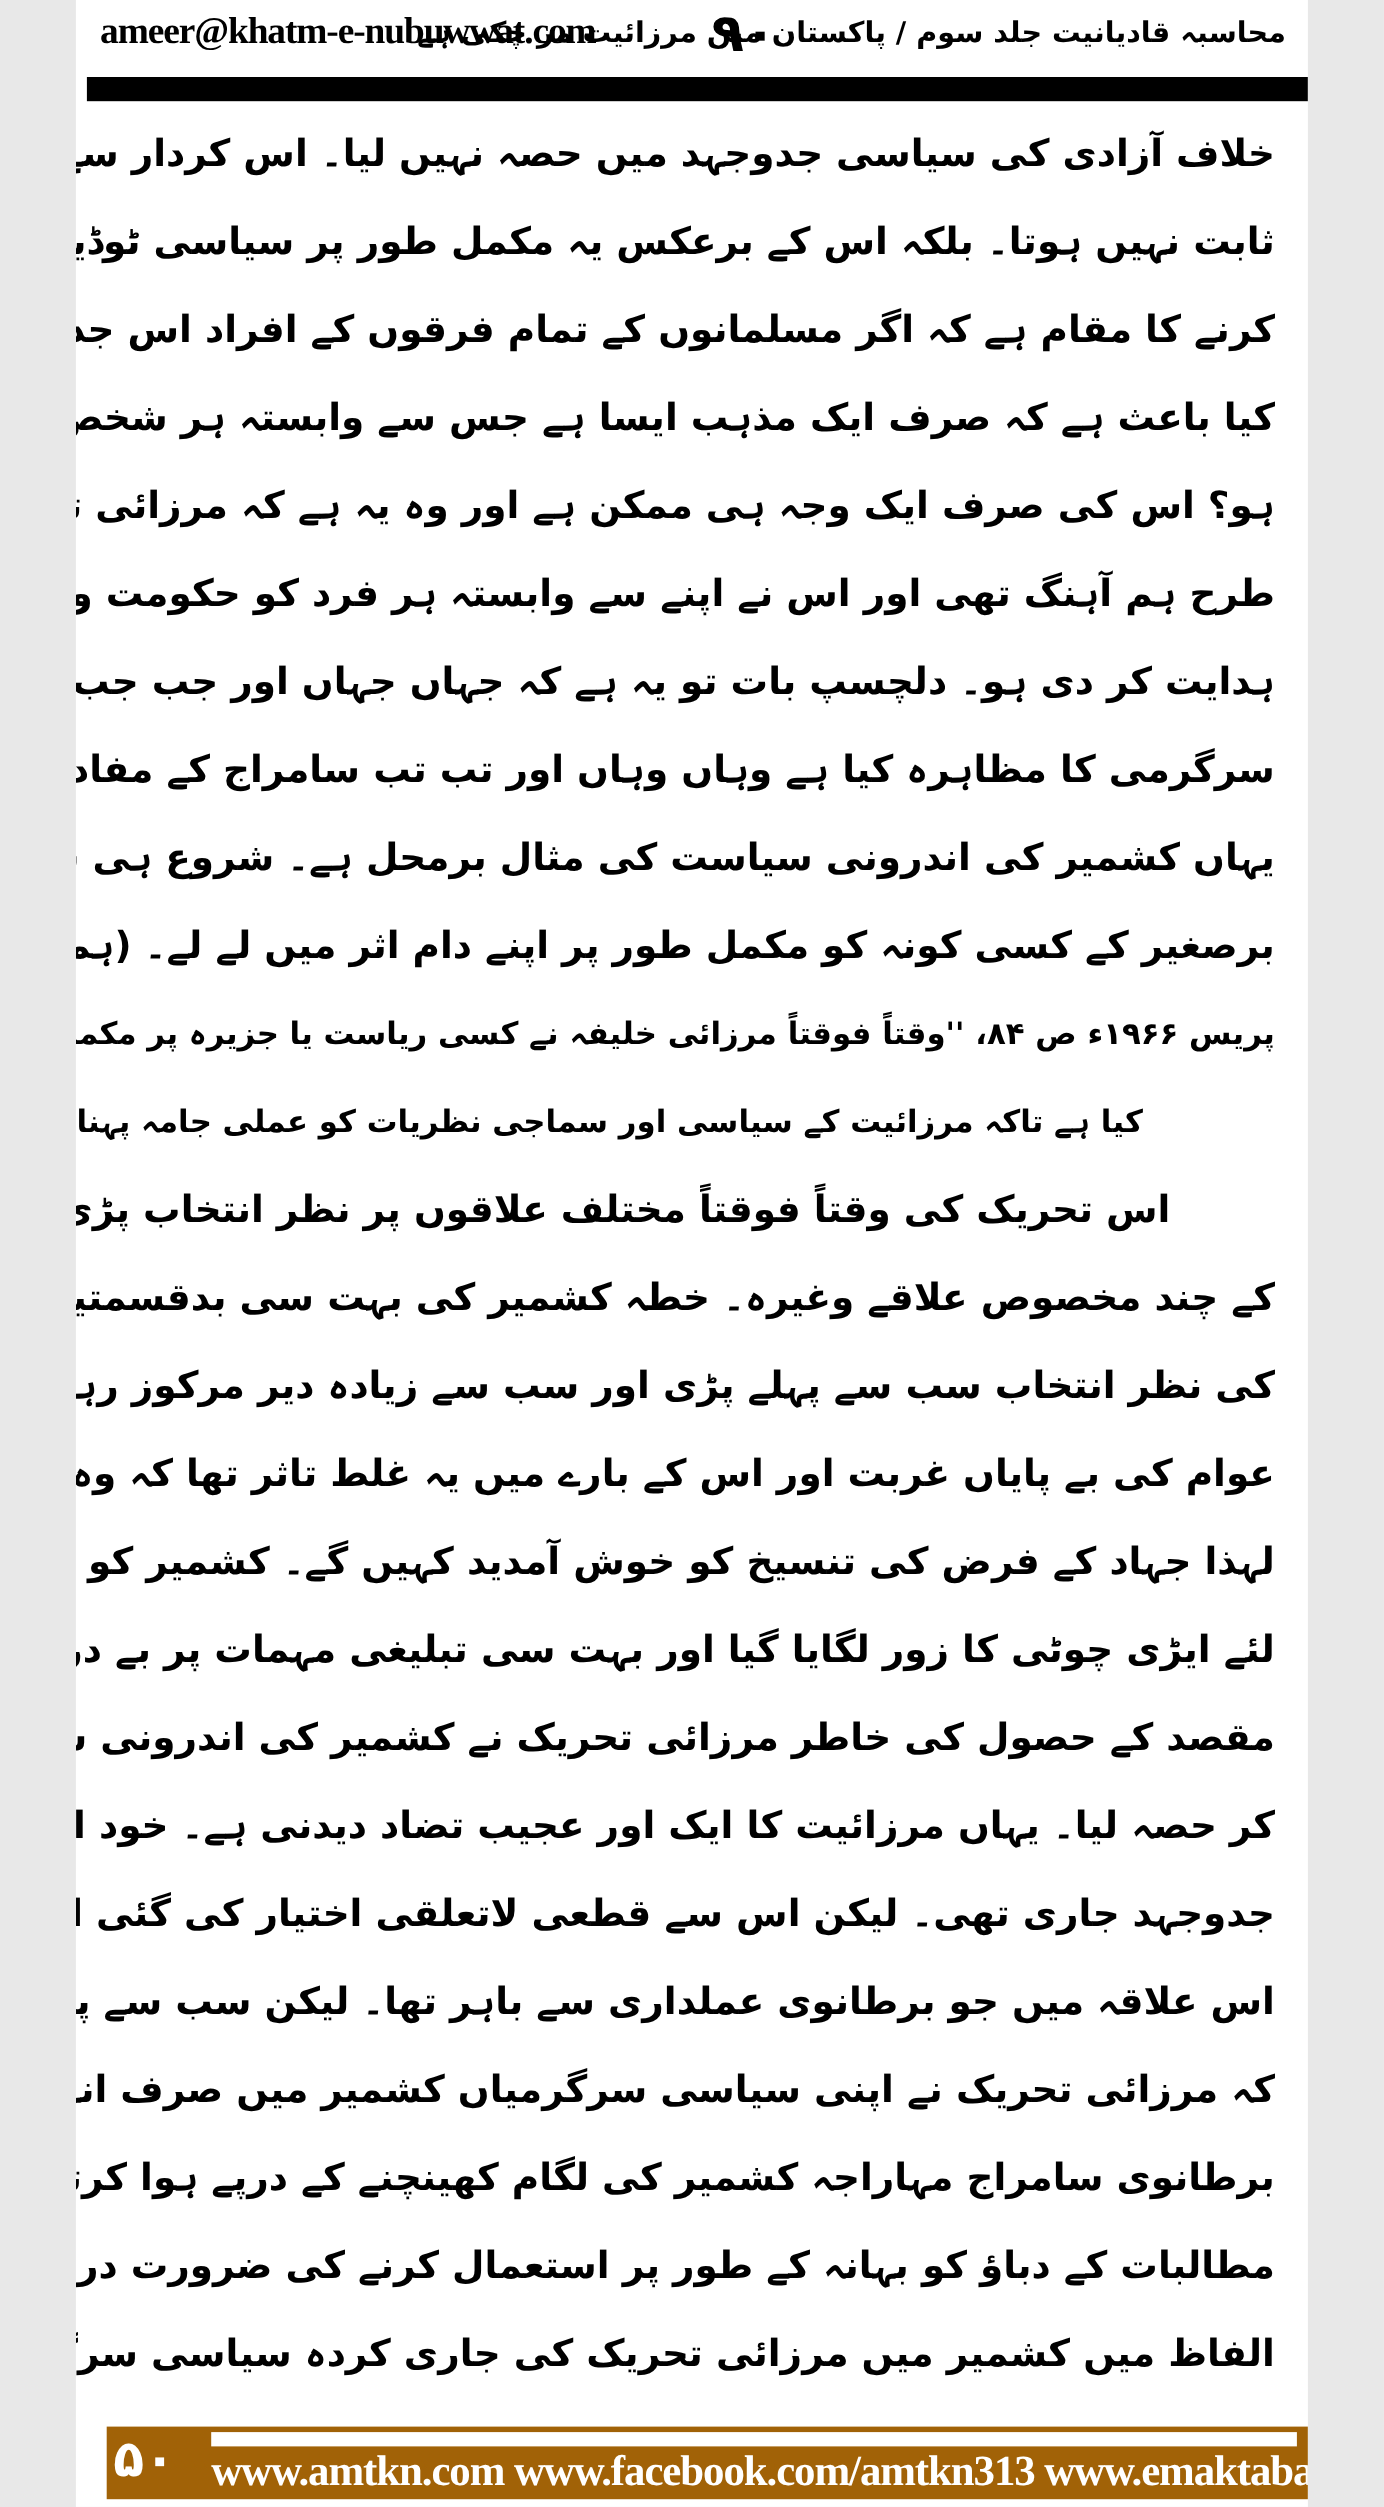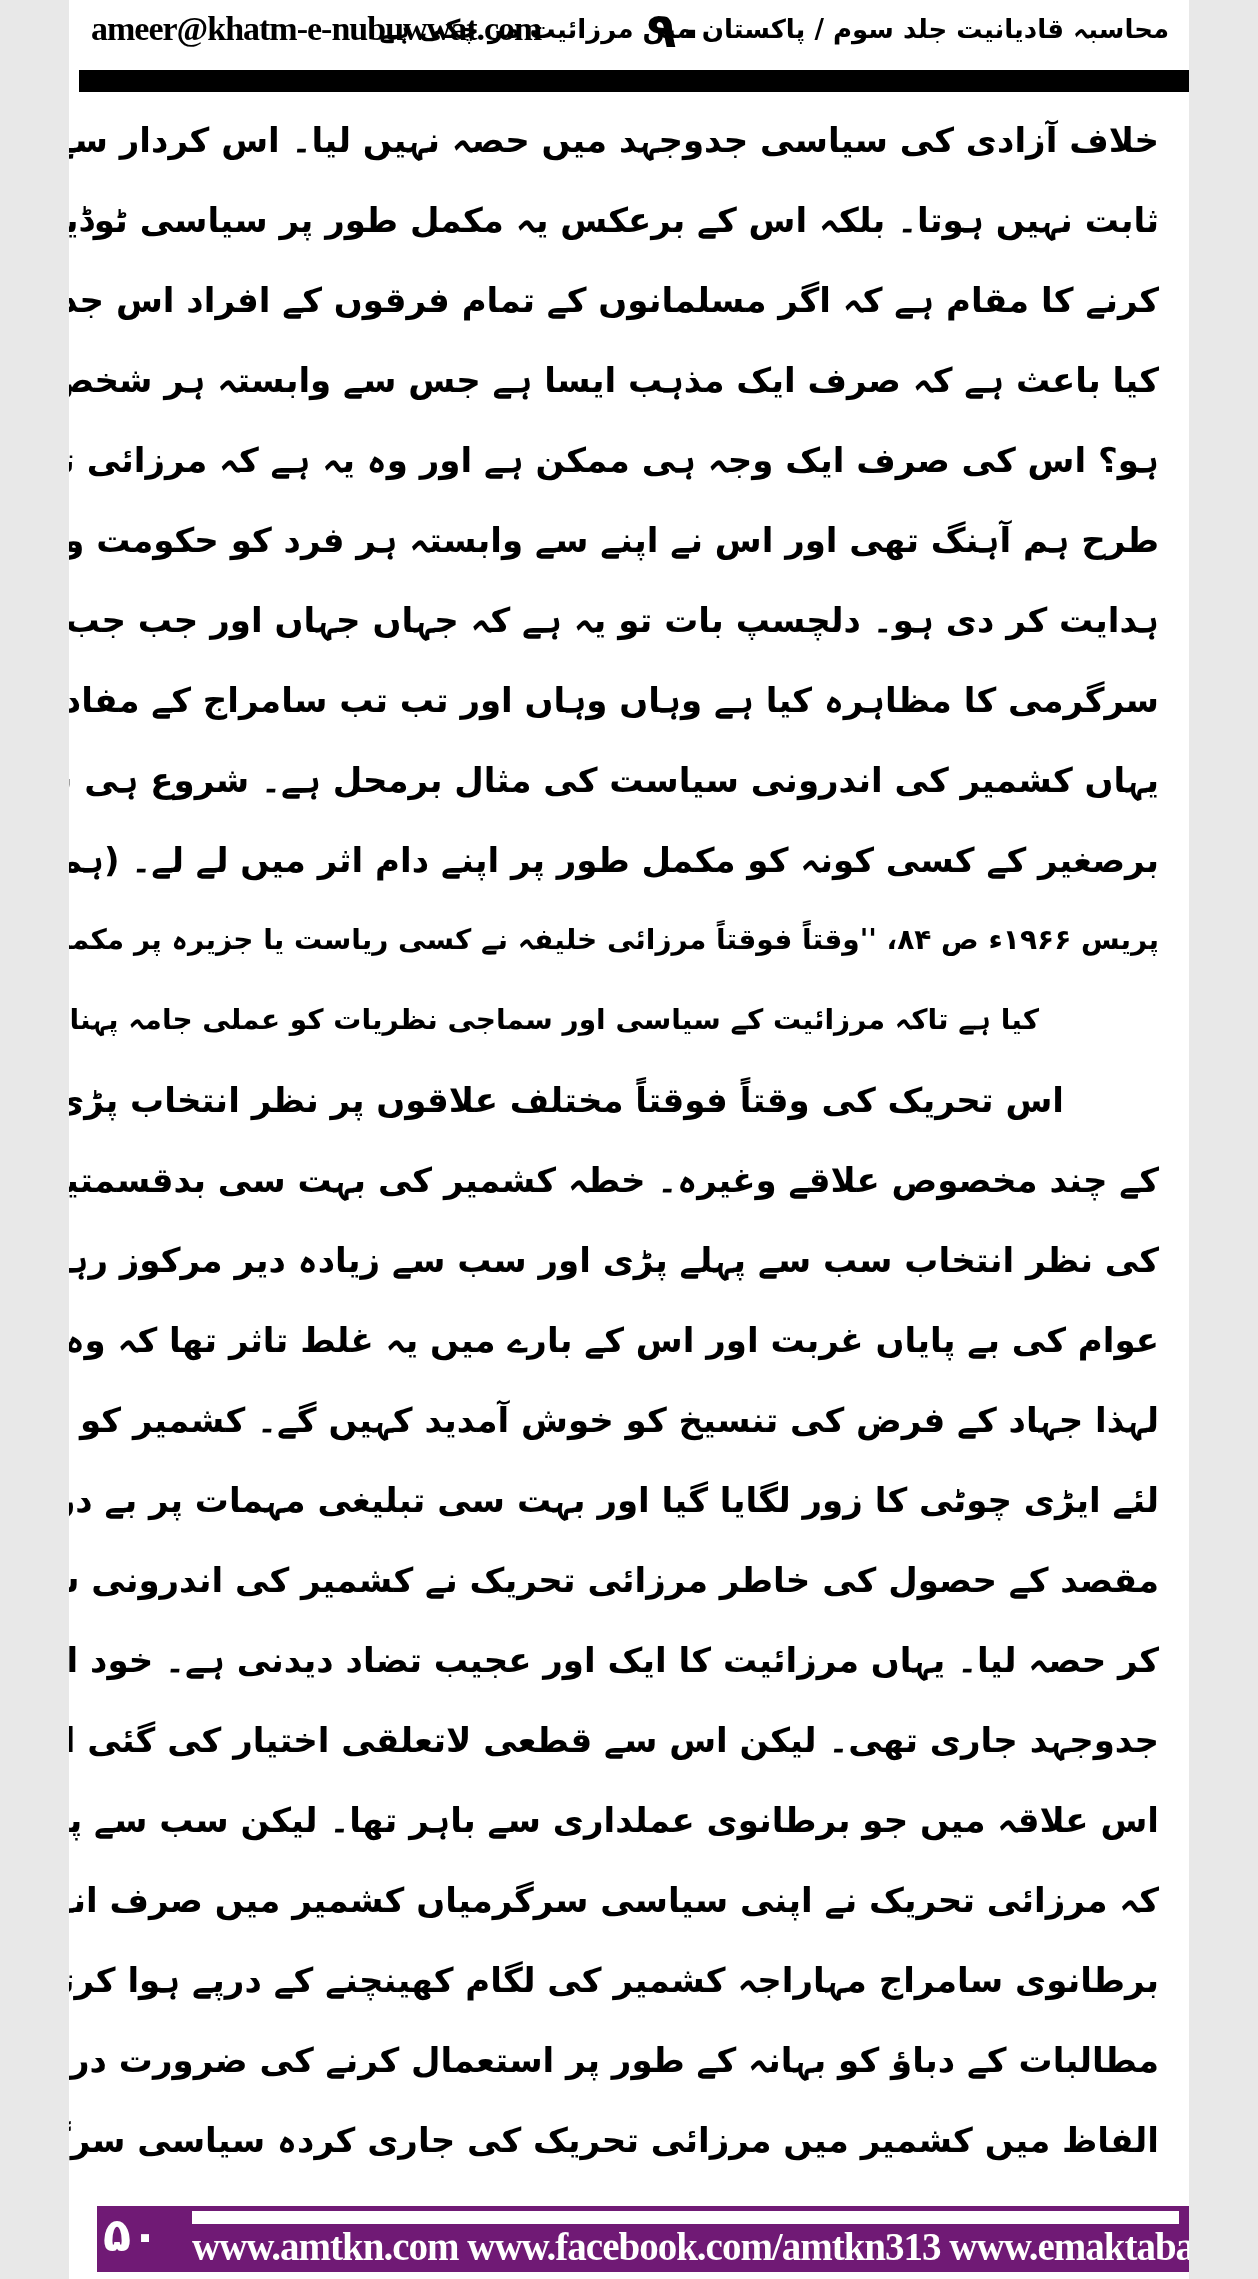--- a/index.html
+++ b/index.html
@@ -54,21 +54,21 @@
   .line.quote { font-size: 28px; }
   .line.para-end {
     text-align-last: right;
     padding-right: 120px; padding-left: 320px;
   }
   .line.indent { padding-right: 95px; }
 
   
   .footer {
     position: absolute; left: 28px; right: 0; top: 2206px;
-    height: 66px; background: #701a75; color: #fff;
+    height: 66px; background: #a16207; color: #fff;
   }
   .footer-pageno {
     position: absolute; left: 6px; top: 2px;
     font-size: 46px; font-weight: bold; color: #fff;
   }
   .footer-stripe {
     position: absolute; left: 95px; right: 10px; top: 5px;
     height: 13px; background: #fff;
   }
   .footer-links {

